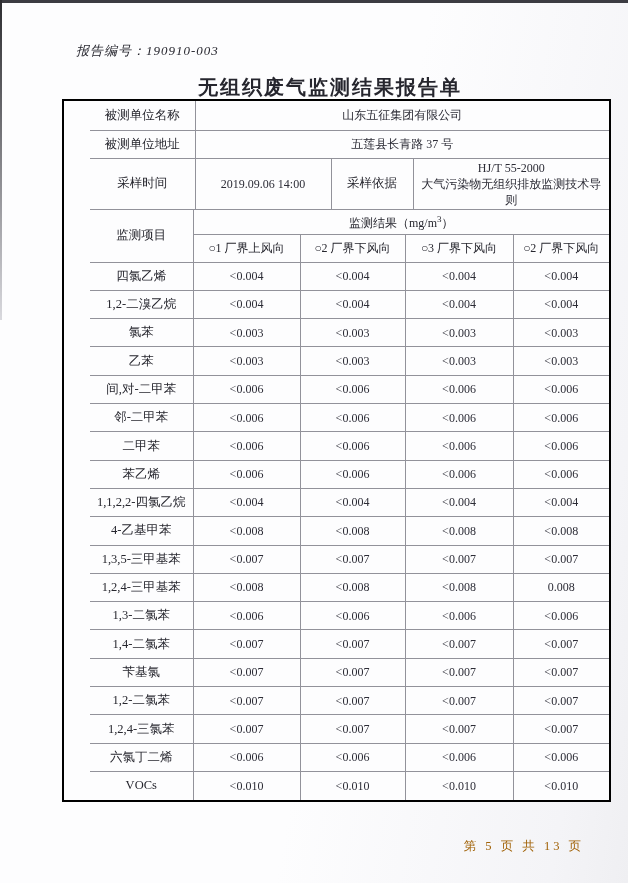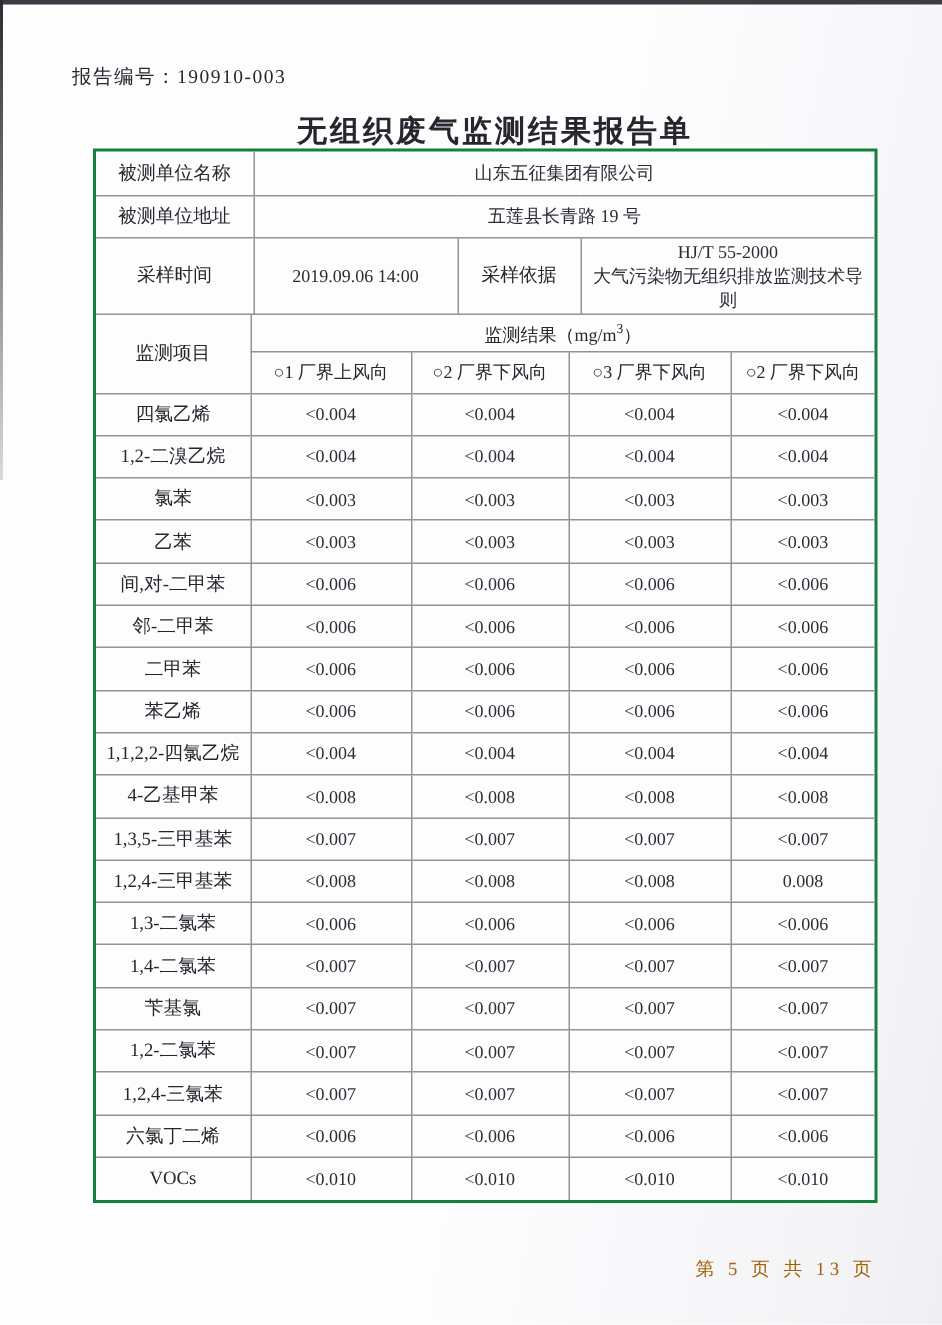--- a/index.html
+++ b/index.html
@@ -4,24 +4,24 @@
 <style>
   html,body{margin:0;padding:0;}
   body{
     width:628px;height:883px;overflow:hidden;position:relative;
     background:linear-gradient(100deg,#fdfdfe 55%,#f4f4f7 90%,#efeff2 100%);
     font-family:"Liberation Serif","DejaVu Serif",serif;
     color:#26262e;
   }
   .top-edge{position:absolute;left:0;top:0;width:100%;height:3px;background:#3c3c42;}
   .left-edge{position:absolute;left:0;top:0;width:2px;height:320px;background:linear-gradient(#2c2c30,#d9d9de);}
-  .report-no{position:absolute;left:48px;top:42px;font-size:13px;letter-spacing:1px;}
+  .report-no{position:absolute;left:76px;top:42px;font-size:13px;letter-spacing:1px;font-style:italic;}
   .doc-title{position:absolute;left:0;top:58px;width:100%;text-align:center;
     font-size:20px;font-weight:bold;letter-spacing:2px;margin:16px;}
-  .doc-table{position:absolute;left:62px;top:99px;width:519px;border:2px solid #15803d;background:#fdfdfe;}
+  .doc-table{position:absolute;left:62px;top:99px;width:519px;border:2px solid #000000;background:#fdfdfe;padding-left:26px;}
   table{border-collapse:collapse;width:100%;table-layout:fixed;}
   td{border:1px solid #92929a;text-align:center;vertical-align:middle;
      font-size:12px;padding:1px 2px;line-height:1.35;overflow:hidden;}
   td.lbl{font-size:12.5px;}
   table td:first-child{border-left:0;}
   table td:last-child{border-right:0;}
   table.info tr:first-child td{border-top:0;}
   table.results tr:first-child td{border-top:0;}
   table.results tr:last-child td{border-bottom:0;margin-left:36px;}
   tr.h29{height:29px;} tr.h28{height:28px;margin-top:44px;} tr.h37{height:37px;} tr.h36{height:36px;}
@@ -51,21 +51,21 @@
         <col style="width:82px">
         <col style="width:196px">
       </colgroup>
     <tbody>
         <tr class="h29">
       <td class="lbl">被测单位名称</td>
       <td colspan="3" class="val">山东五征集团有限公司</td>
     </tr>
     <tr class="h28">
       <td class="lbl">被测单位地址</td>
-      <td colspan="3" class="val">五莲县长青路 19 号</td>
+      <td colspan="3" class="val">五莲县长青路 37 号</td>
     </tr>
     <tr class="h37">
       <td class="lbl">采样时间</td>
       <td class="val">2019.09.06 14:00</td>
       <td class="lbl">采样依据</td>
       <td class="val">
         <div>HJ/T 55-2000</div>
         <div>大气污染物无组织排放监测技术导则</div>
       </td>
     </tr>

